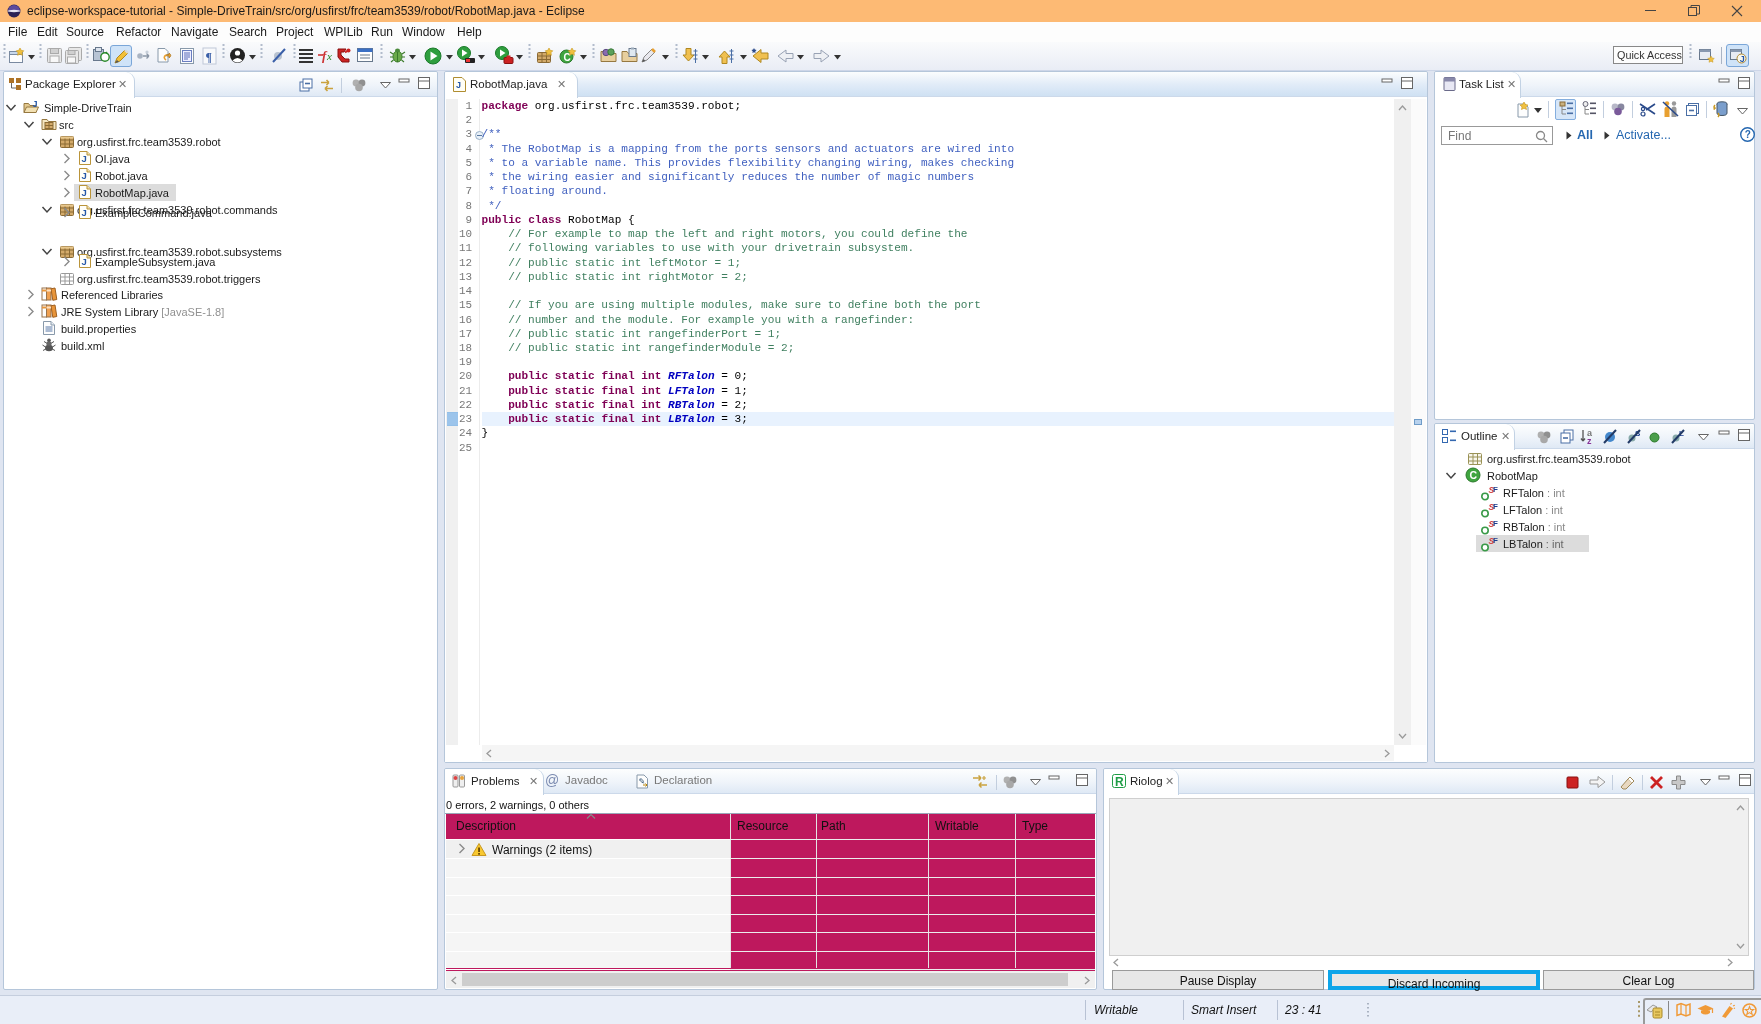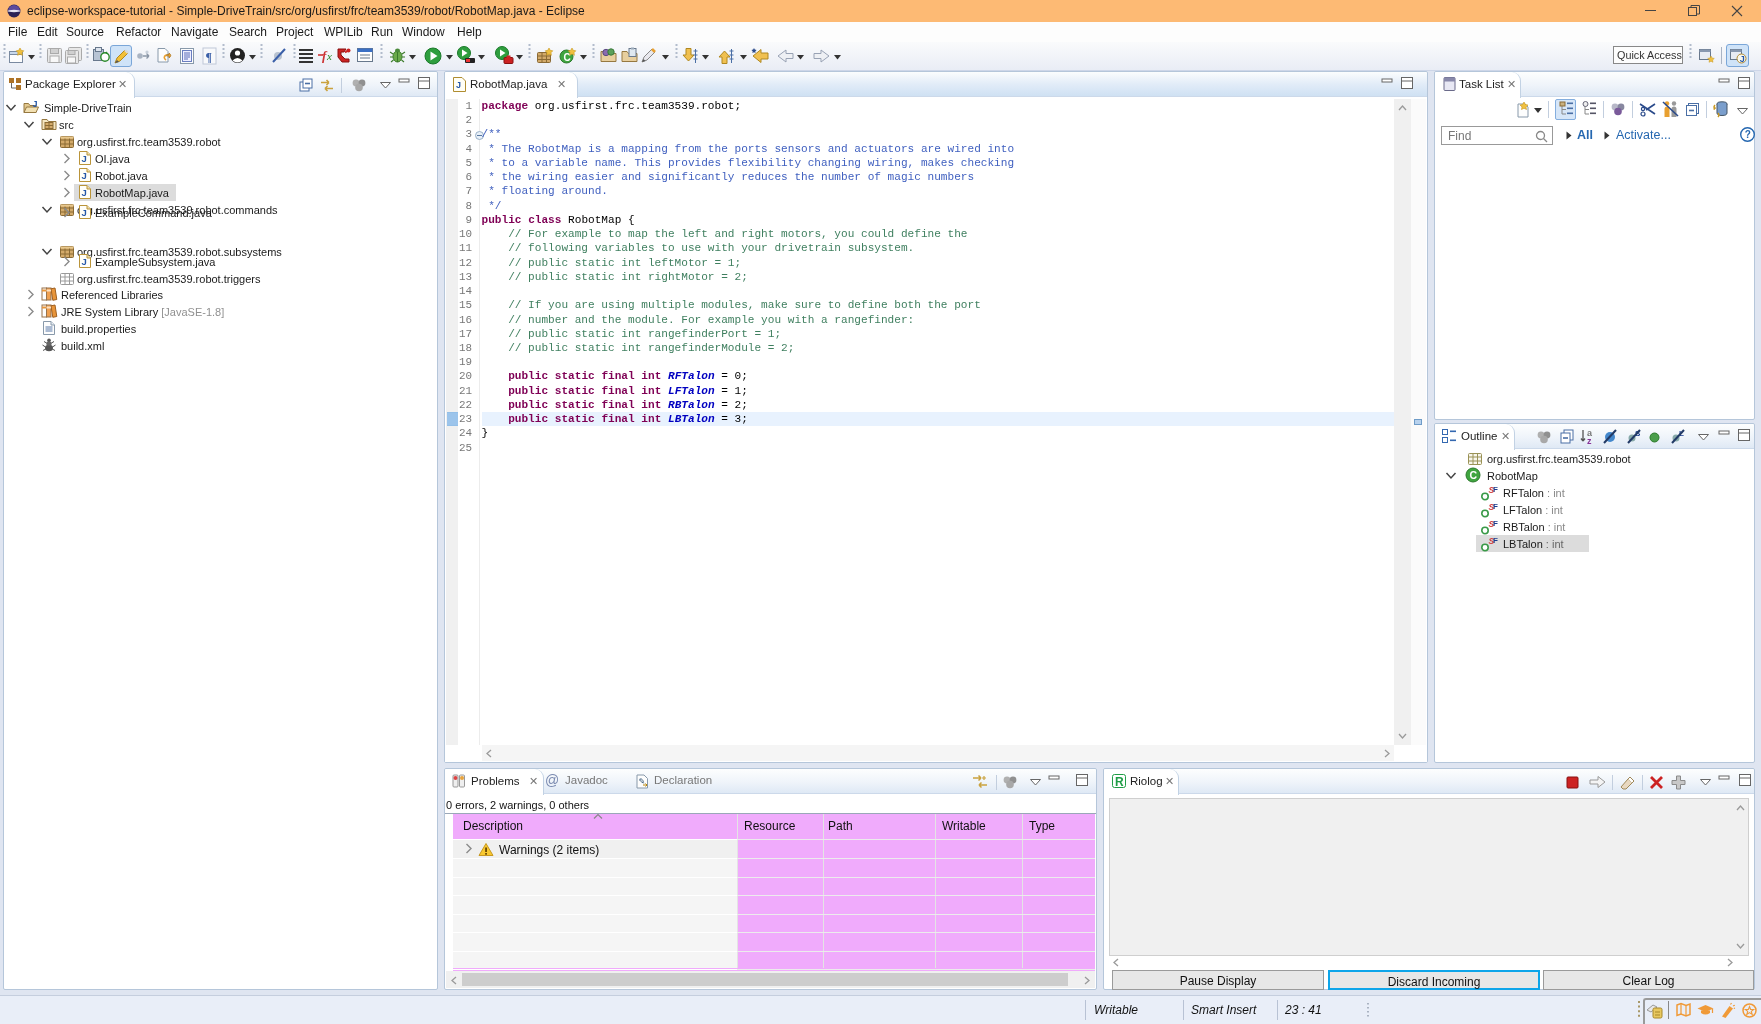--- a/index.html
+++ b/index.html
@@ -882,21 +882,21 @@
         <circle cx="10" cy="4" r="2" fill="#e8a33d"></circle>
       </svg>
       <div class="tlabel" style="left:26px;">Problems</div>
       <div class="tclose" style="left:84px;">✕</div>
     </div>
   </div>
   <div id="problems" style="position:absolute; left:0; top:26px; right:0; bottom:0;">
     <span style="position:absolute; left:1px; top:4px; color:#111; font-size:11px;">0 errors, 2 warnings, 0 others</span>
     <div style="position:absolute; left:0px; top:18px; width:100%; height:1px; background:#9aa7b8;"></div>
 
-    <div style="position:absolute; left:8px; top:19px; right:1px; height:159px; background:#f0abfc;text-decoration:underline;">
+    <div style="position:absolute; left:1px; top:19px; right:1px; height:159px; background:#be185d;text-decoration:underline;">
 
       <div style="position:absolute; left:0; top:25px; width:284px; height:129px; background:#f5f5f5;"></div>
 
       <span style="position:absolute; left:10px; top:5px; color:#111;">Description</span>
       <svg style="left:140px; top:0px;" width="10" height="5" viewBox="0 0 10 5">
           <path d="M1 4.5 L5 0.5 L9 4.5" fill="none" stroke="#888" stroke-width="1.2"></path>
         </svg>
       <span style="position:absolute; left:291px; top:5px; color:#111;">Resource</span>
       <span style="position:absolute; left:375px; top:5px; color:#111;">Path</span>
       <span style="position:absolute; left:489px; top:5px; color:#111;">Writable</span>
@@ -999,21 +999,21 @@
     </div>
     <div style="position:absolute; left:5px; right:5px; top:161px; height:13px;">
       <svg style="left:4px; top:2px;" width="6" height="9" viewBox="0 0 6 9">
           <path d="M5 1 L1 4.5 L5 8" fill="none" stroke="#9a9a9a" stroke-width="1.3"></path>
         </svg>
       <svg style="right:16px; top:2px; left:auto;" width="6" height="9" viewBox="0 0 6 9">
           <path d="M1 1 L5 4.5 L1 8" fill="none" stroke="#9a9a9a" stroke-width="1.3"></path>
         </svg>
     </div>
     <div style="position:absolute; left:8px; top:175px; width:212px; height:20px; background:#e7e7e7; border:1px solid #9a9a9a; text-align:center; padding-top:3px; color:#111;">Pause Display</div>
-    <div style="position:absolute; left:224px; top:175px; width:212px; height:20px; background:#e7e7e7; border:2px solid #0ea5e9; text-align:center; padding-top:3px; color:#111;">Discard Incoming</div>
+    <div style="position:absolute; left:224px; top:175px; width:212px; height:20px; background:#e7e7e7; border:4px solid #0ea5e9; text-align:center; padding-top:3px; color:#111;">Discard Incoming</div>
     <div style="position:absolute; left:439px; top:175px; width:211px; height:20px; background:#e7e7e7; border:1px solid #9a9a9a; text-align:center; padding-top:3px; color:#111;">Clear Log</div>
   </div>
 
   <svg style="left:462px; top:7px;" width="13" height="13" viewBox="0 0 13 13">
       <rect x="1" y="1" width="11" height="11" rx="1" fill="#cc2222" stroke="#881111"></rect>
     </svg>
   <svg style="left:485px; top:6px;" width="17" height="14" viewBox="0 0 17 14">
       <path d="M1 5 L9 5 L9 1.5 L16 7 L9 12.5 L9 9 L1 9 Z" fill="#f4f4f4" stroke="#999"></path>
     </svg>
   <div style="position:absolute; left:508px; top:6px; width:1px; height:15px; background:#c2cede;"></div>

